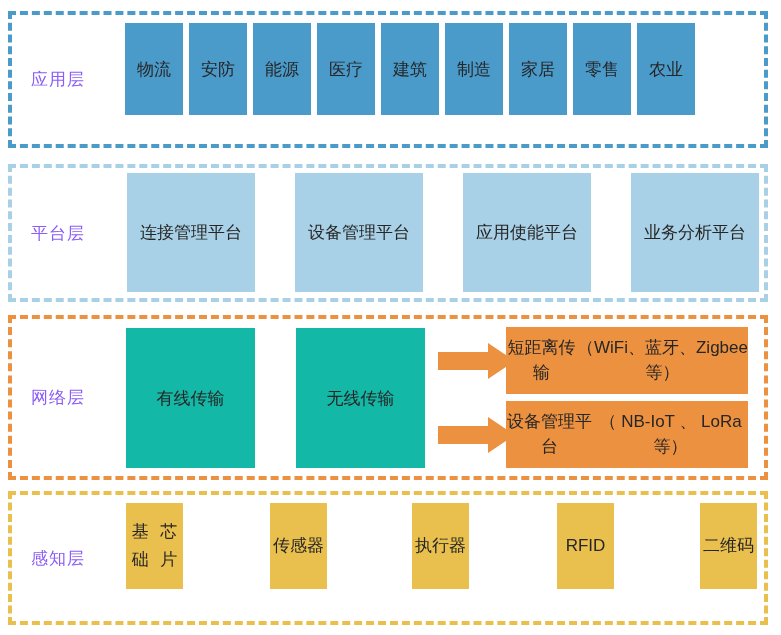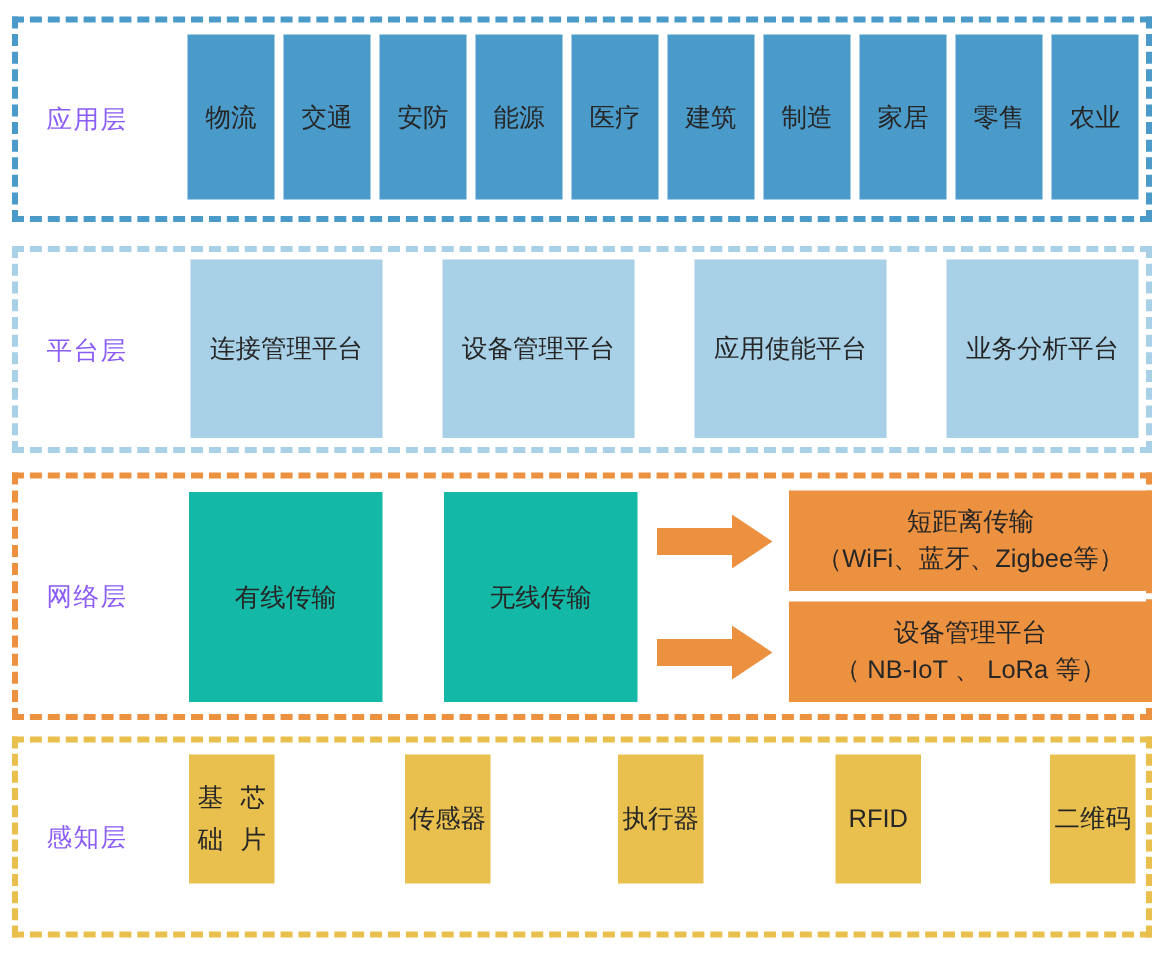--- a/index.html
+++ b/index.html
@@ -20,37 +20,37 @@
     font-size:17px;color:#8b5cf6;letter-spacing:1px;
   }
 
   .box{
     display:flex;align-items:center;justify-content:center;
     text-align:center;font-size:17px;color:#262626;
   }
 
   
   .app-row{position:absolute;left:113px;top:8px;height:110px;display:flex;gap:6px;}
-  .app-box{width:58px;height:110px;background:#4a9aca;}
+  .app-box{width:58px;height:92px;background:#4a9aca;}
 
   
   .plat-row{position:absolute;left:115px;top:5px;width:632px;height:119px;
     display:flex;justify-content:space-between;}
   .plat-box{width:128px;height:119px;background:#a8d0e6;}
 
   
   .net-box{position:absolute;top:9px;width:129px;height:140px;background:#14b8a6;}
   .net-box.n1{left:114px;}
   .net-box.n2{left:284px;}
   .arrow{position:absolute;left:426px;width:78px;height:36px;}
   .arrow.a1{top:24px;}
   .arrow.a2{top:98px;}
   .branch{
-    position:absolute;left:514px;width:242px;height:67px;background:#ec9140;
-    display:flex;flex-direction:column;align-items:center;justify-content:center;
+    position:absolute;left:494px;width:242px;height:67px;background:#ec9140;
+    display:flex;flex-direction:row;align-items:center;justify-content:center;
     font-size:17px;line-height:1.45;text-align:center;
   }
   .branch.b1{top:8px;}
   .branch.b2{top:82px;}
 
   
   .per-box{
     position:absolute;top:8px;width:57px;height:86px;background:#e9bf4d;
     flex-direction:row;line-height:1.65;
   }
@@ -62,21 +62,20 @@
 </style>
 </head>
 <body>
 
 <div class="canvas">
 
   <section class="band band-app">
     <div class="band-label">应用层</div>
     <div class="app-row">
       <div class="box app-box">物流</div>
-      <div class="box app-box">交通</div>
       <div class="box app-box">安防</div>
       <div class="box app-box">能源</div>
       <div class="box app-box">医疗</div>
       <div class="box app-box">建筑</div>
       <div class="box app-box">制造</div>
       <div class="box app-box">家居</div>
       <div class="box app-box">零售</div>
       <div class="box app-box">农业</div>
     </div>
   </section>

